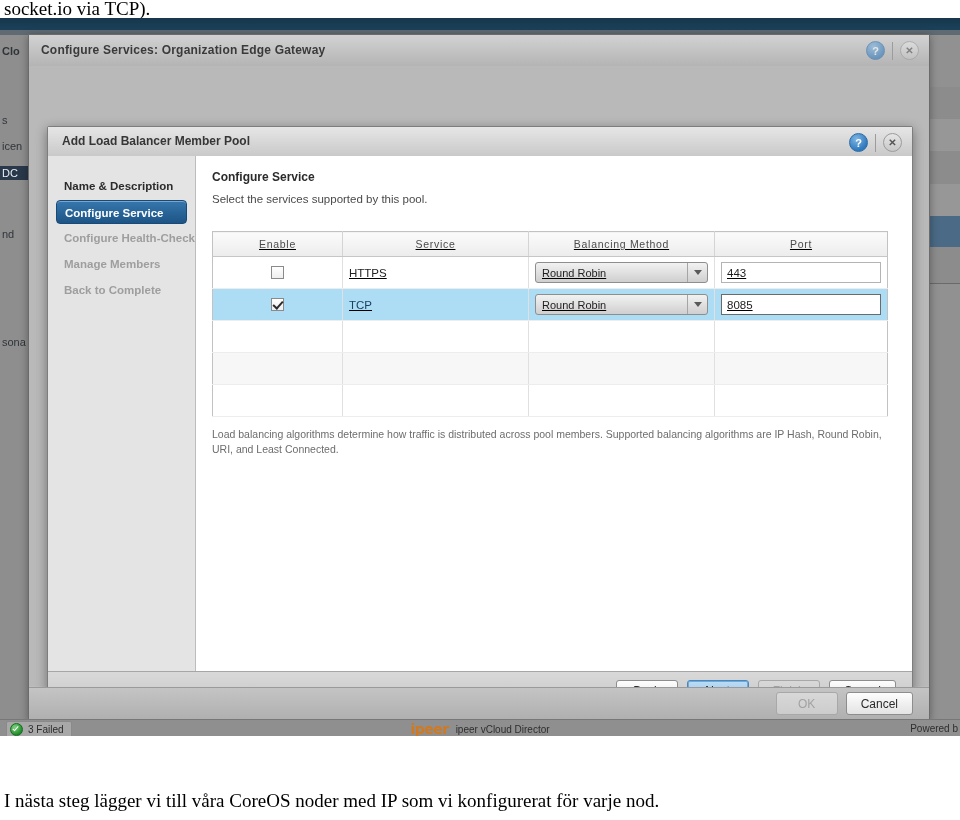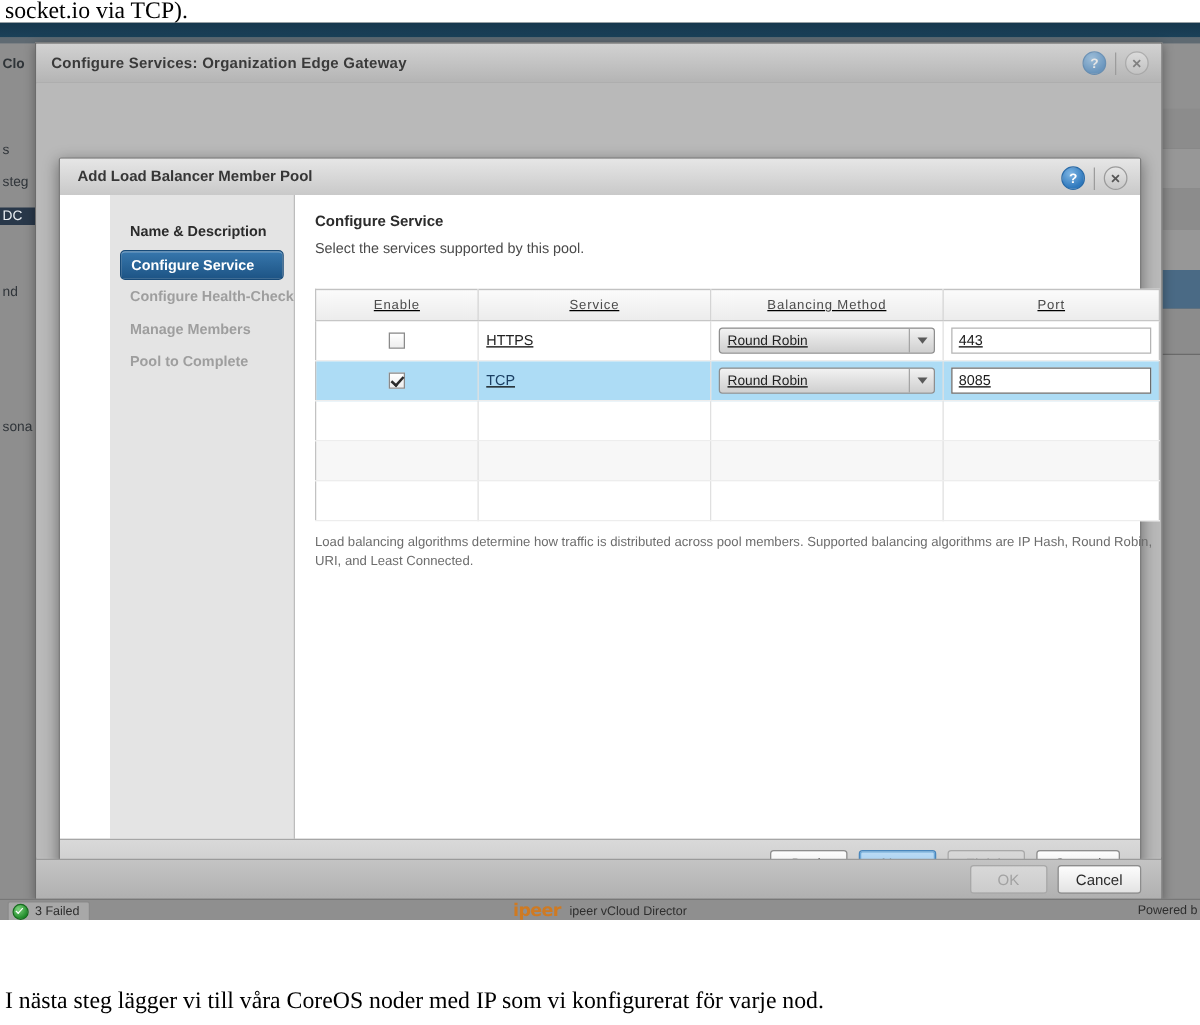--- a/index.html
+++ b/index.html
@@ -255,21 +255,20 @@
     background: #ffffff;
     display: flex;
   }
   .wiz-steps {
     width: 148px;
     background: #e4e4e4;
     border-right: 1px solid #bcbcbc;
     padding-top: 16px;
     box-sizing: border-box;
     flex: none;
-    margin-left: 40px;
   }
   .step {
     height: 24px;
     line-height: 24px;
     margin: 2px 8px;
     padding: 0 8px;
     font-size: 11.5px;
     font-weight: bold;
     color: #9e9e9e;
     border-radius: 4px;
@@ -505,21 +504,21 @@
 
 <div class="shot">
 
   <div class="app-band"></div>
   <div class="app-band-2"></div>
 
   <div class="bg-app">
     <div class="bg-left-rail">
       <div class="bg-tab-label">Clo</div>
       <div class="bg-rail-item" style="top:78px;">s</div>
-      <div class="bg-rail-item" style="top:104px;">steg</div>
+      <div class="bg-rail-item" style="top:104px;">icen</div>
       <div class="bg-rail-item sel" style="top:131px;">DC</div>
       <div class="bg-rail-item" style="top:192px;">nd</div>
       <div class="bg-rail-item" style="top:300px;">sona</div>
     </div>
 
     <div class="bg-right-panel">
       <div class="bg-grid-row" style="top:52px;height:32px;">
         <div class="bg-grid-text"></div>
       </div>
       <div class="bg-grid-row alt" style="top:84px;height:32px;">
@@ -562,21 +561,21 @@
           </div>
         </div>
 
         <div class="wiz-body">
 
           <div class="wiz-steps">
             <div class="step done">Name &amp; Description</div>
             <div class="step active">Configure Service</div>
             <div class="step">Configure Health-Check</div>
             <div class="step">Manage Members</div>
-            <div class="step">Pool to Complete</div>
+            <div class="step">Back to Complete</div>
           </div>
 
           <div class="wiz-content">
             <div class="content-title">Configure Service</div>
             <div class="content-sub">Select the services supported by this pool.</div>
 
             <table class="svc-table">
               <colgroup>
                 <col style="width:130px">
                 <col style="width:186px">

